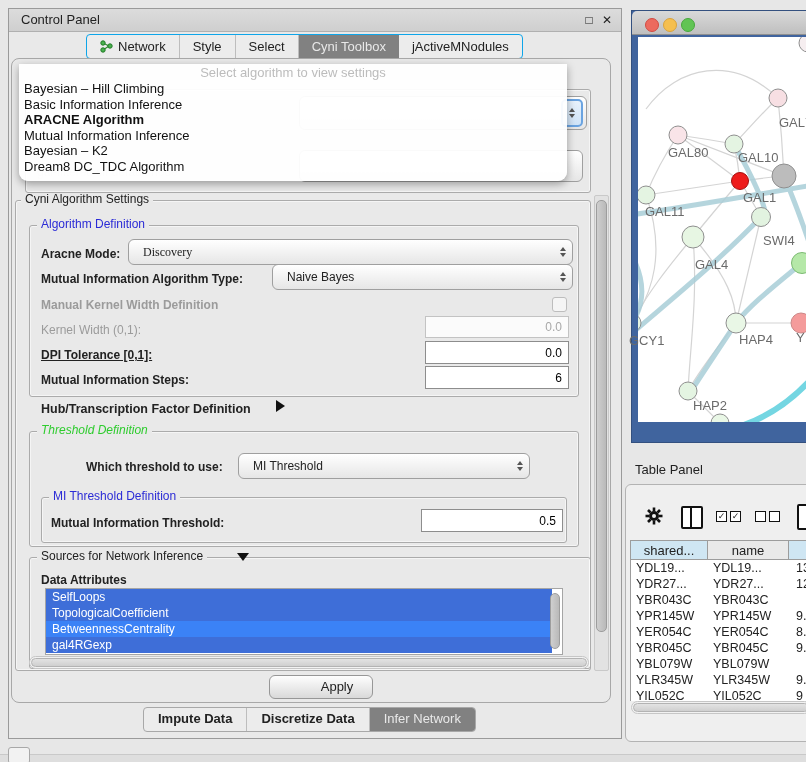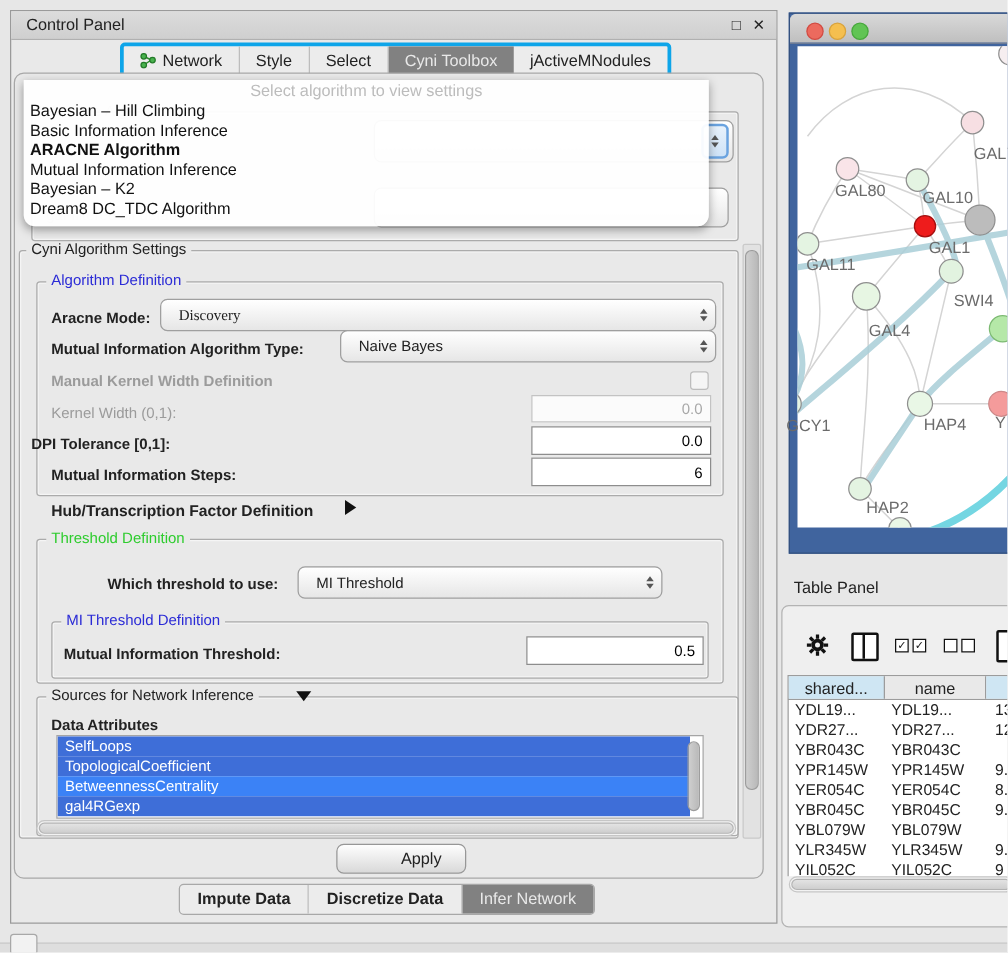--- a/index.html
+++ b/index.html
@@ -7,21 +7,21 @@
        font-family:"Liberation Sans","DejaVu Sans",sans-serif;color:#222;}
   .abs{position:absolute;}
   .b{font-weight:bold;}
   
   .cp{left:8px;top:8px;width:612px;height:729px;background:#e9e9e9;border:1px solid #9a9a9a;}
   .titlebar{left:0;top:0;width:100%;height:22px;background:linear-gradient(#dcdcdc,#cfcfcf);
             border-bottom:1px solid #b0b0b0;line-height:22px;font-size:13px;}
   .titlebar .t{position:absolute;left:12px;}
   .wicon{position:absolute;top:0;width:16px;text-align:center;font-size:12px;font-weight:bold;color:#222;line-height:22px;cursor:default;}
   
-  .tabstrip{left:87px;top:25px;height:23px;display:flex;border:3px solid #0ea5e9;border-radius:4px;
+  .tabstrip{left:77px;top:25px;height:23px;display:flex;border:1px solid #0ea5e9;border-radius:4px;
             overflow:hidden;background:#ececec;font-size:13px;}
   .tab{padding:0 13px;line-height:22px;border-right:1px solid #bdbdbd;display:flex;align-items:center;gap:5px;}
   .tab:last-child{border-right:none;justify-content:flex-end;}
   .tab.sel{background:#818181;color:#e8e8e8;border-right:none;}
   
   .mainpanel{left:2px;top:49px;width:598px;height:643px;background:#e9e9e9;
              border:1px solid #a8a8a8;border-radius:8px;}
   
   .gbox{border:1px solid #ababab;border-radius:3px;box-shadow:inset 0 0 0 1px rgba(255,255,255,.55);}
   .gtitle{position:absolute;background:#e9e9e9;padding:0 4px;font-size:12px;line-height:13px;}
@@ -168,31 +168,31 @@
           <i class="dn"></i>
         </span>
     </div>
 
     <span class="abs lbl b gray" style="left:32px;top:289px;">Manual Kernel Width Definition</span>
     <div class="abs cb" style="left:543px;top:288px;"></div>
 
     <span class="abs lbl gray" style="left:32px;top:314px;">Kernel Width (0,1):</span>
     <input class="abs tfield dis" style="left: 416px; top: 307px; width: 144px; height: 22px;" value="0.0">
 
-    <span class="abs lbl b" style="left:16px;top:339px;">DPI Tolerance [0,1]:</span>
+    <span class="abs lbl b" style="left:32px;top:339px;text-decoration:underline;">DPI Tolerance [0,1]:</span>
     <input class="abs tfield" style="left: 416px; top: 332px; width: 144px; height: 23px;" value="0.0">
 
     <span class="abs lbl b" style="left:32px;top:364px;">Mutual Information Steps:</span>
     <input class="abs tfield" style="left: 416px; top: 357px; width: 144px; height: 23px;" value="6">
 
     <span class="abs lbl b" style="left:32px;top:393px;font-size:12.5px;">Hub/Transcription Factor Definition</span>
     <span class="abs arrow-r" style="left:267px;top:391px;"></span>
 
     <div class="abs gbox" style="left:20px;top:422px;width:548px;height:114px;"></div>
-    <div class="gtitle green" style="left:28px;top:415px;">Threshold Definition</div>
+    <div class="gtitle green" style="left:28px;top:415px;font-style:italic;">Threshold Definition</div>
 
     <span class="abs lbl b" style="left:77px;top:451px;">Which threshold to use:</span>
     <div class="abs combo" style="left:229px;top:444px;width:290px;height:24px;">
       <span class="cv">MI Threshold</span>
       <span class="spin">
           <i class="up"></i>
           <i class="dn"></i>
         </span>
     </div>
 

